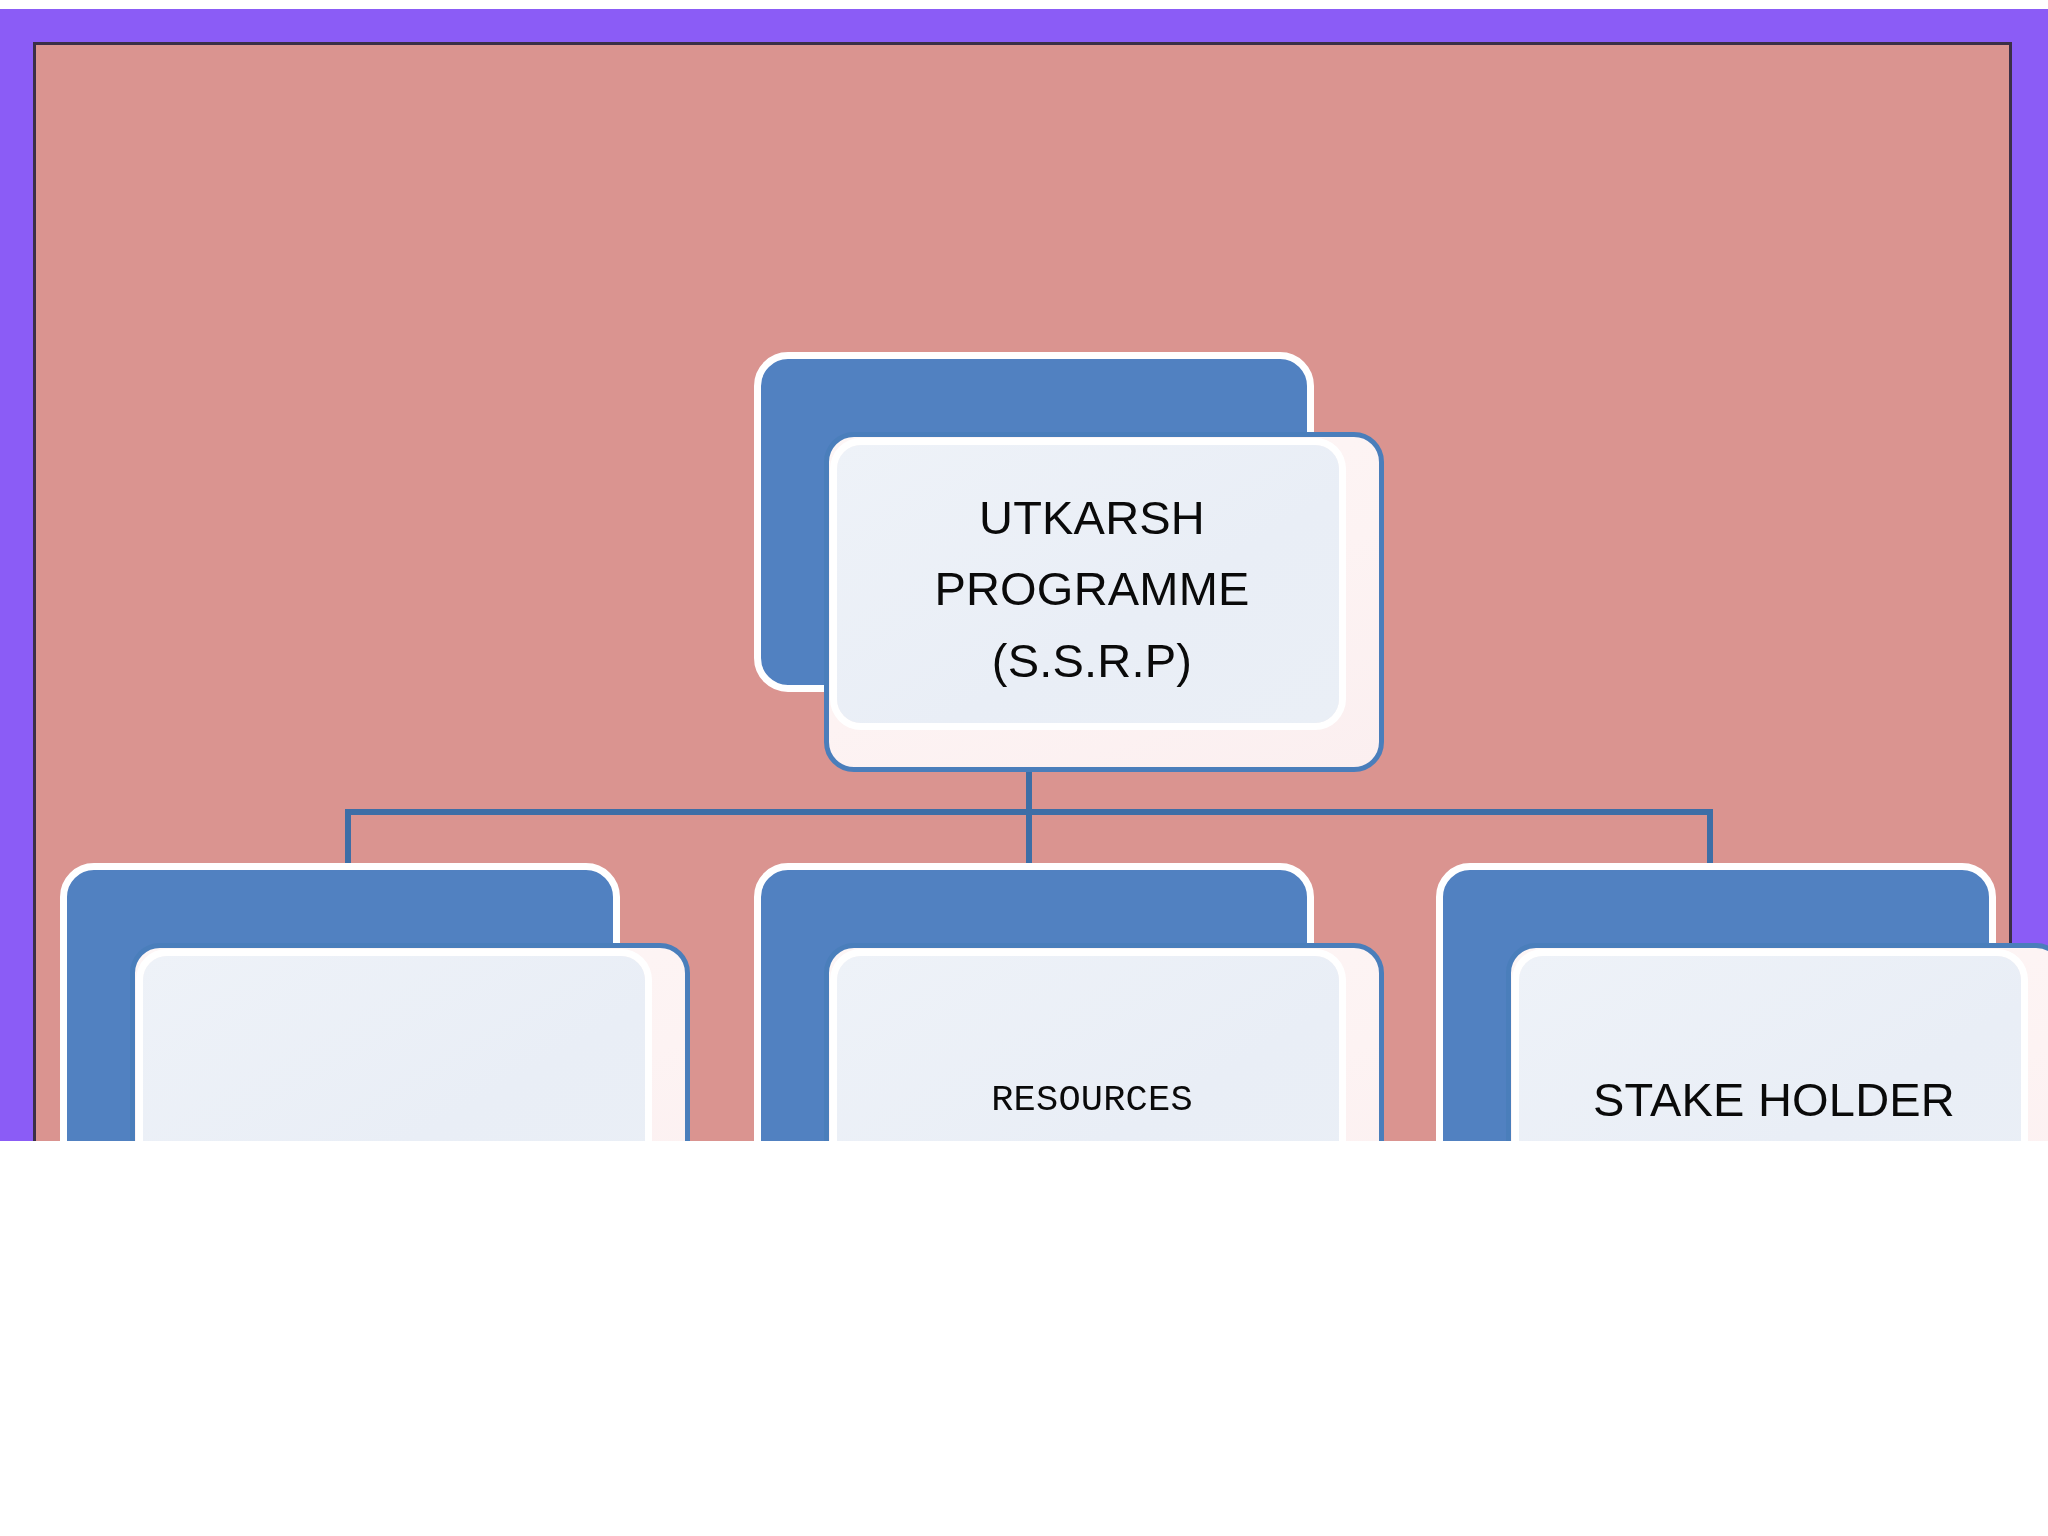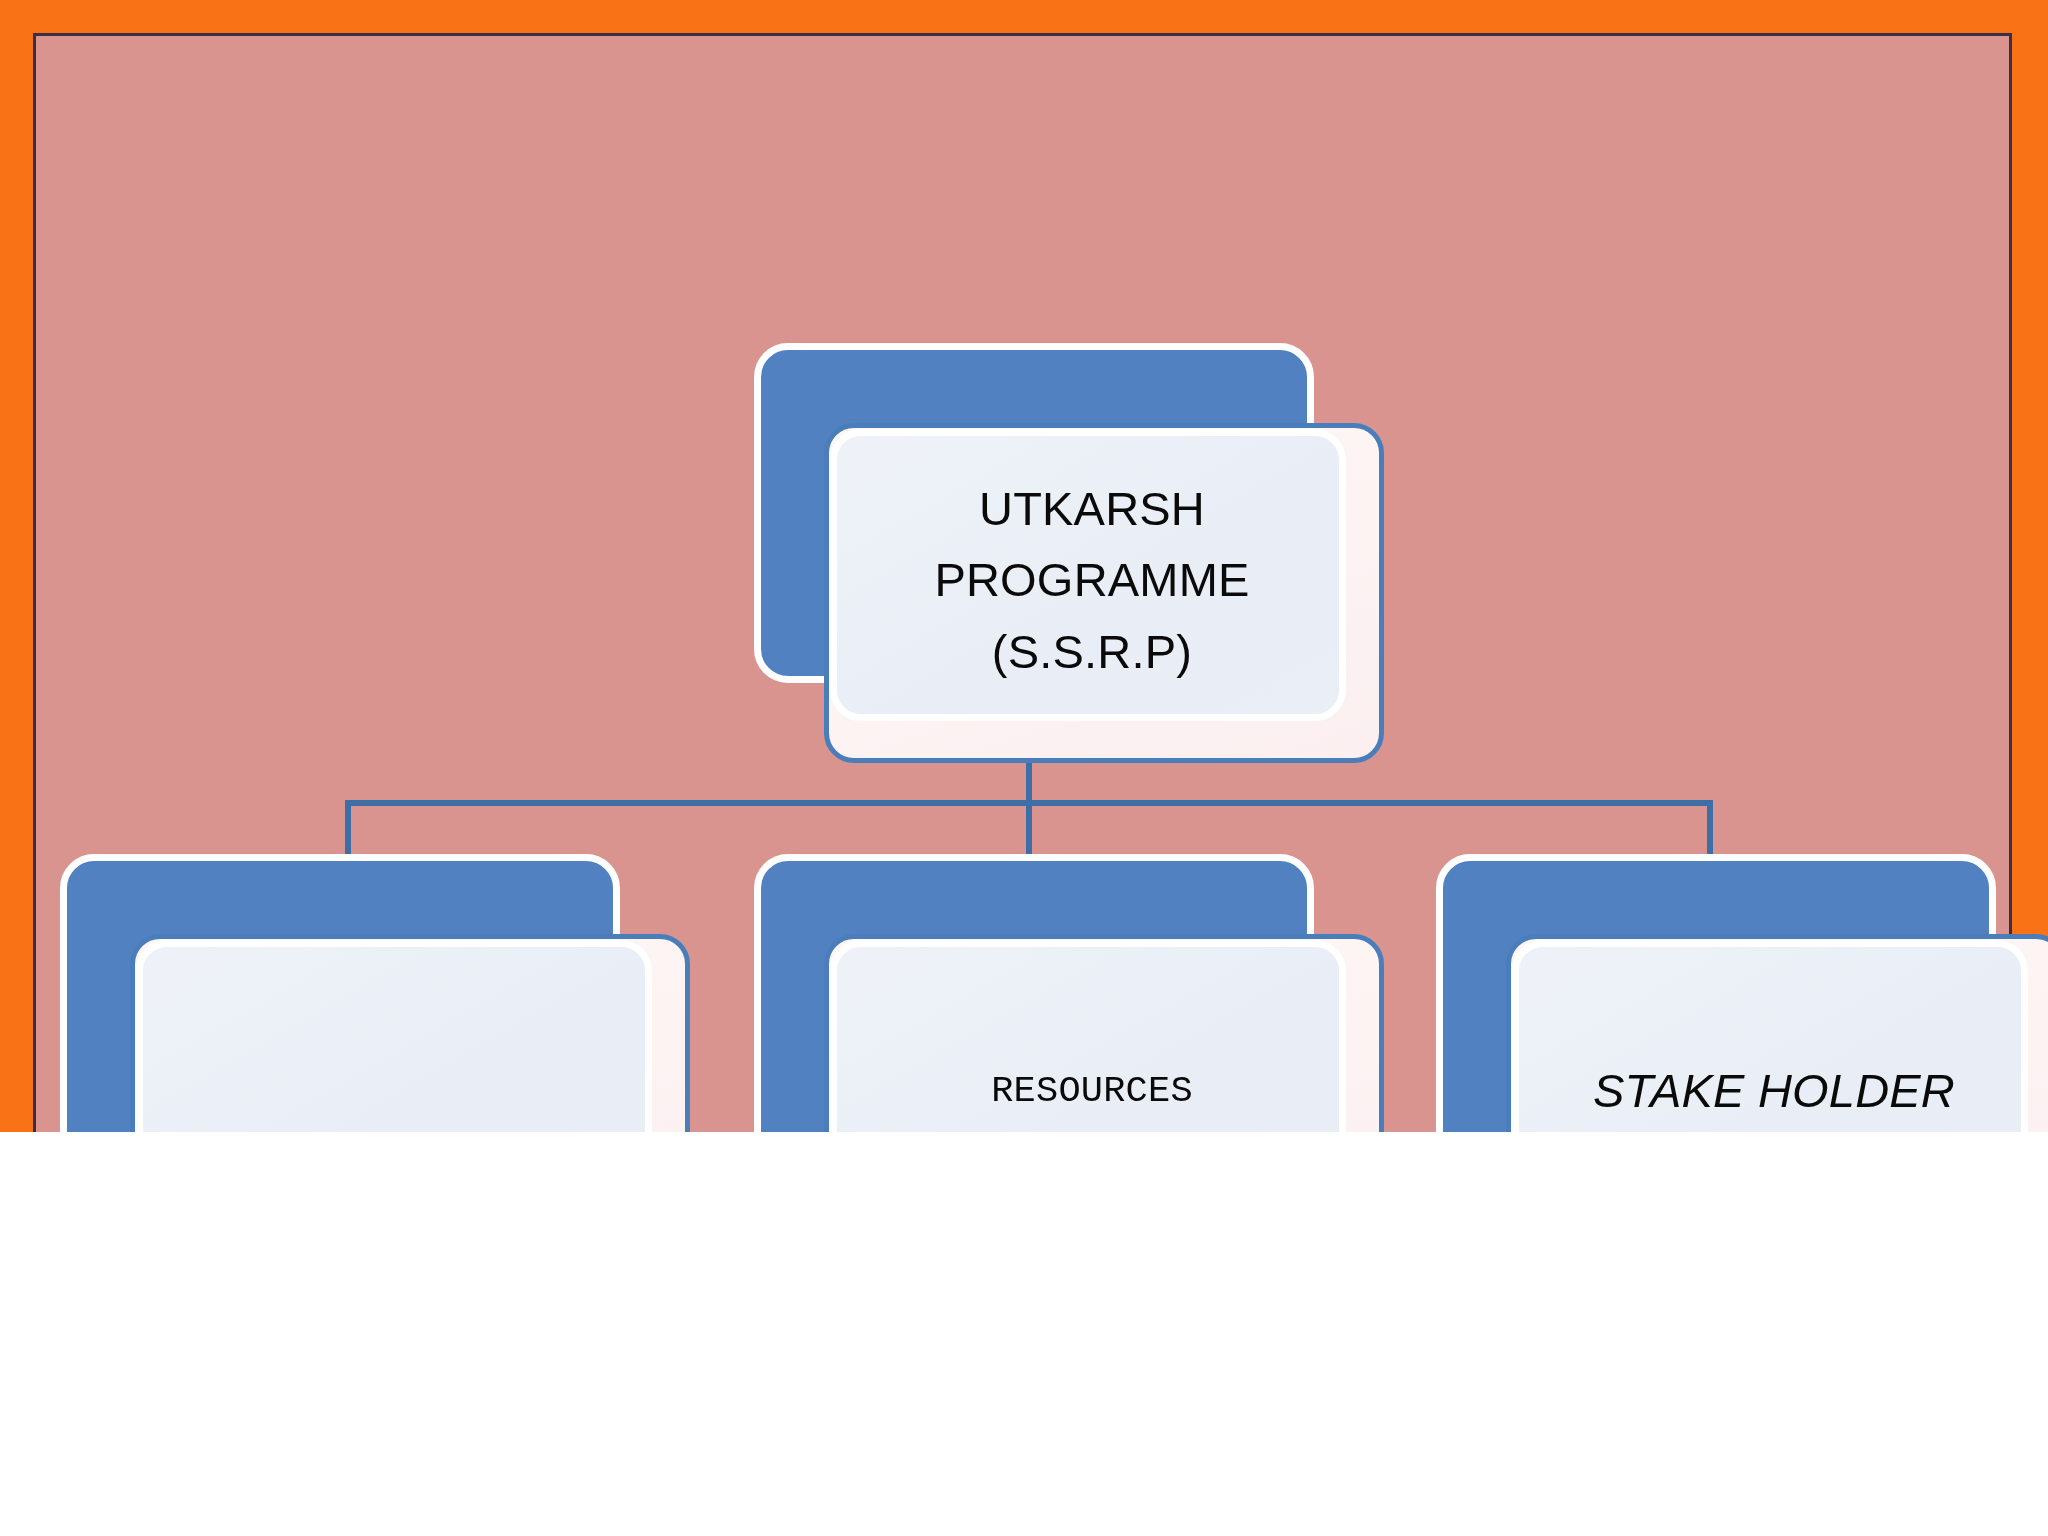--- a/index.html
+++ b/index.html
@@ -5,23 +5,24 @@
   html, body {
     margin: 0;
     padding: 0;
     background: #ffffff;
   }
 
   #canvas {
     position: relative;
     width: 2048px;
     height: 1132px;
-    background: #f97316;
+    background: #8b5cf6;
     overflow: hidden;
     font-family: "Liberation Sans", sans-serif;
+    margin-top: 9px;
   }
 
   
   #field {
     position: absolute;
     left: 33px;
     top: 33px;
     width: 1979px;
     height: 1470px;
     background: #da9490;
@@ -103,21 +104,21 @@
   #node-model .card-label{ font-size: 47px; }
 
   #node-resources            { left: 718px; top: 818px; width: 630px; height: 420px; }
   #node-resources .card-back { width: 560px; height: 340px; }
   #node-resources .card-front{ left: 70px; top: 80px; width: 560px; height: 340px; }
   #node-resources .card-label{ font-size: 37px; font-family: Liberation Mono, monospace; }
 
   #node-stakeholder            { left: 1400px; top: 818px; width: 630px; height: 420px; }
   #node-stakeholder .card-back { width: 560px; height: 340px; }
   #node-stakeholder .card-front{ left: 70px; top: 80px; width: 560px; height: 340px; }
-  #node-stakeholder .card-label{ font-size: 47px; font-style: italic; }
+  #node-stakeholder .card-label{ font-size: 47px; }
 </style>
 </head>
 <body>
 
 <div id="canvas">
 
   <div id="field">
 
     <div class="conn conn-v-top"></div>
     <div class="conn conn-h"></div>

